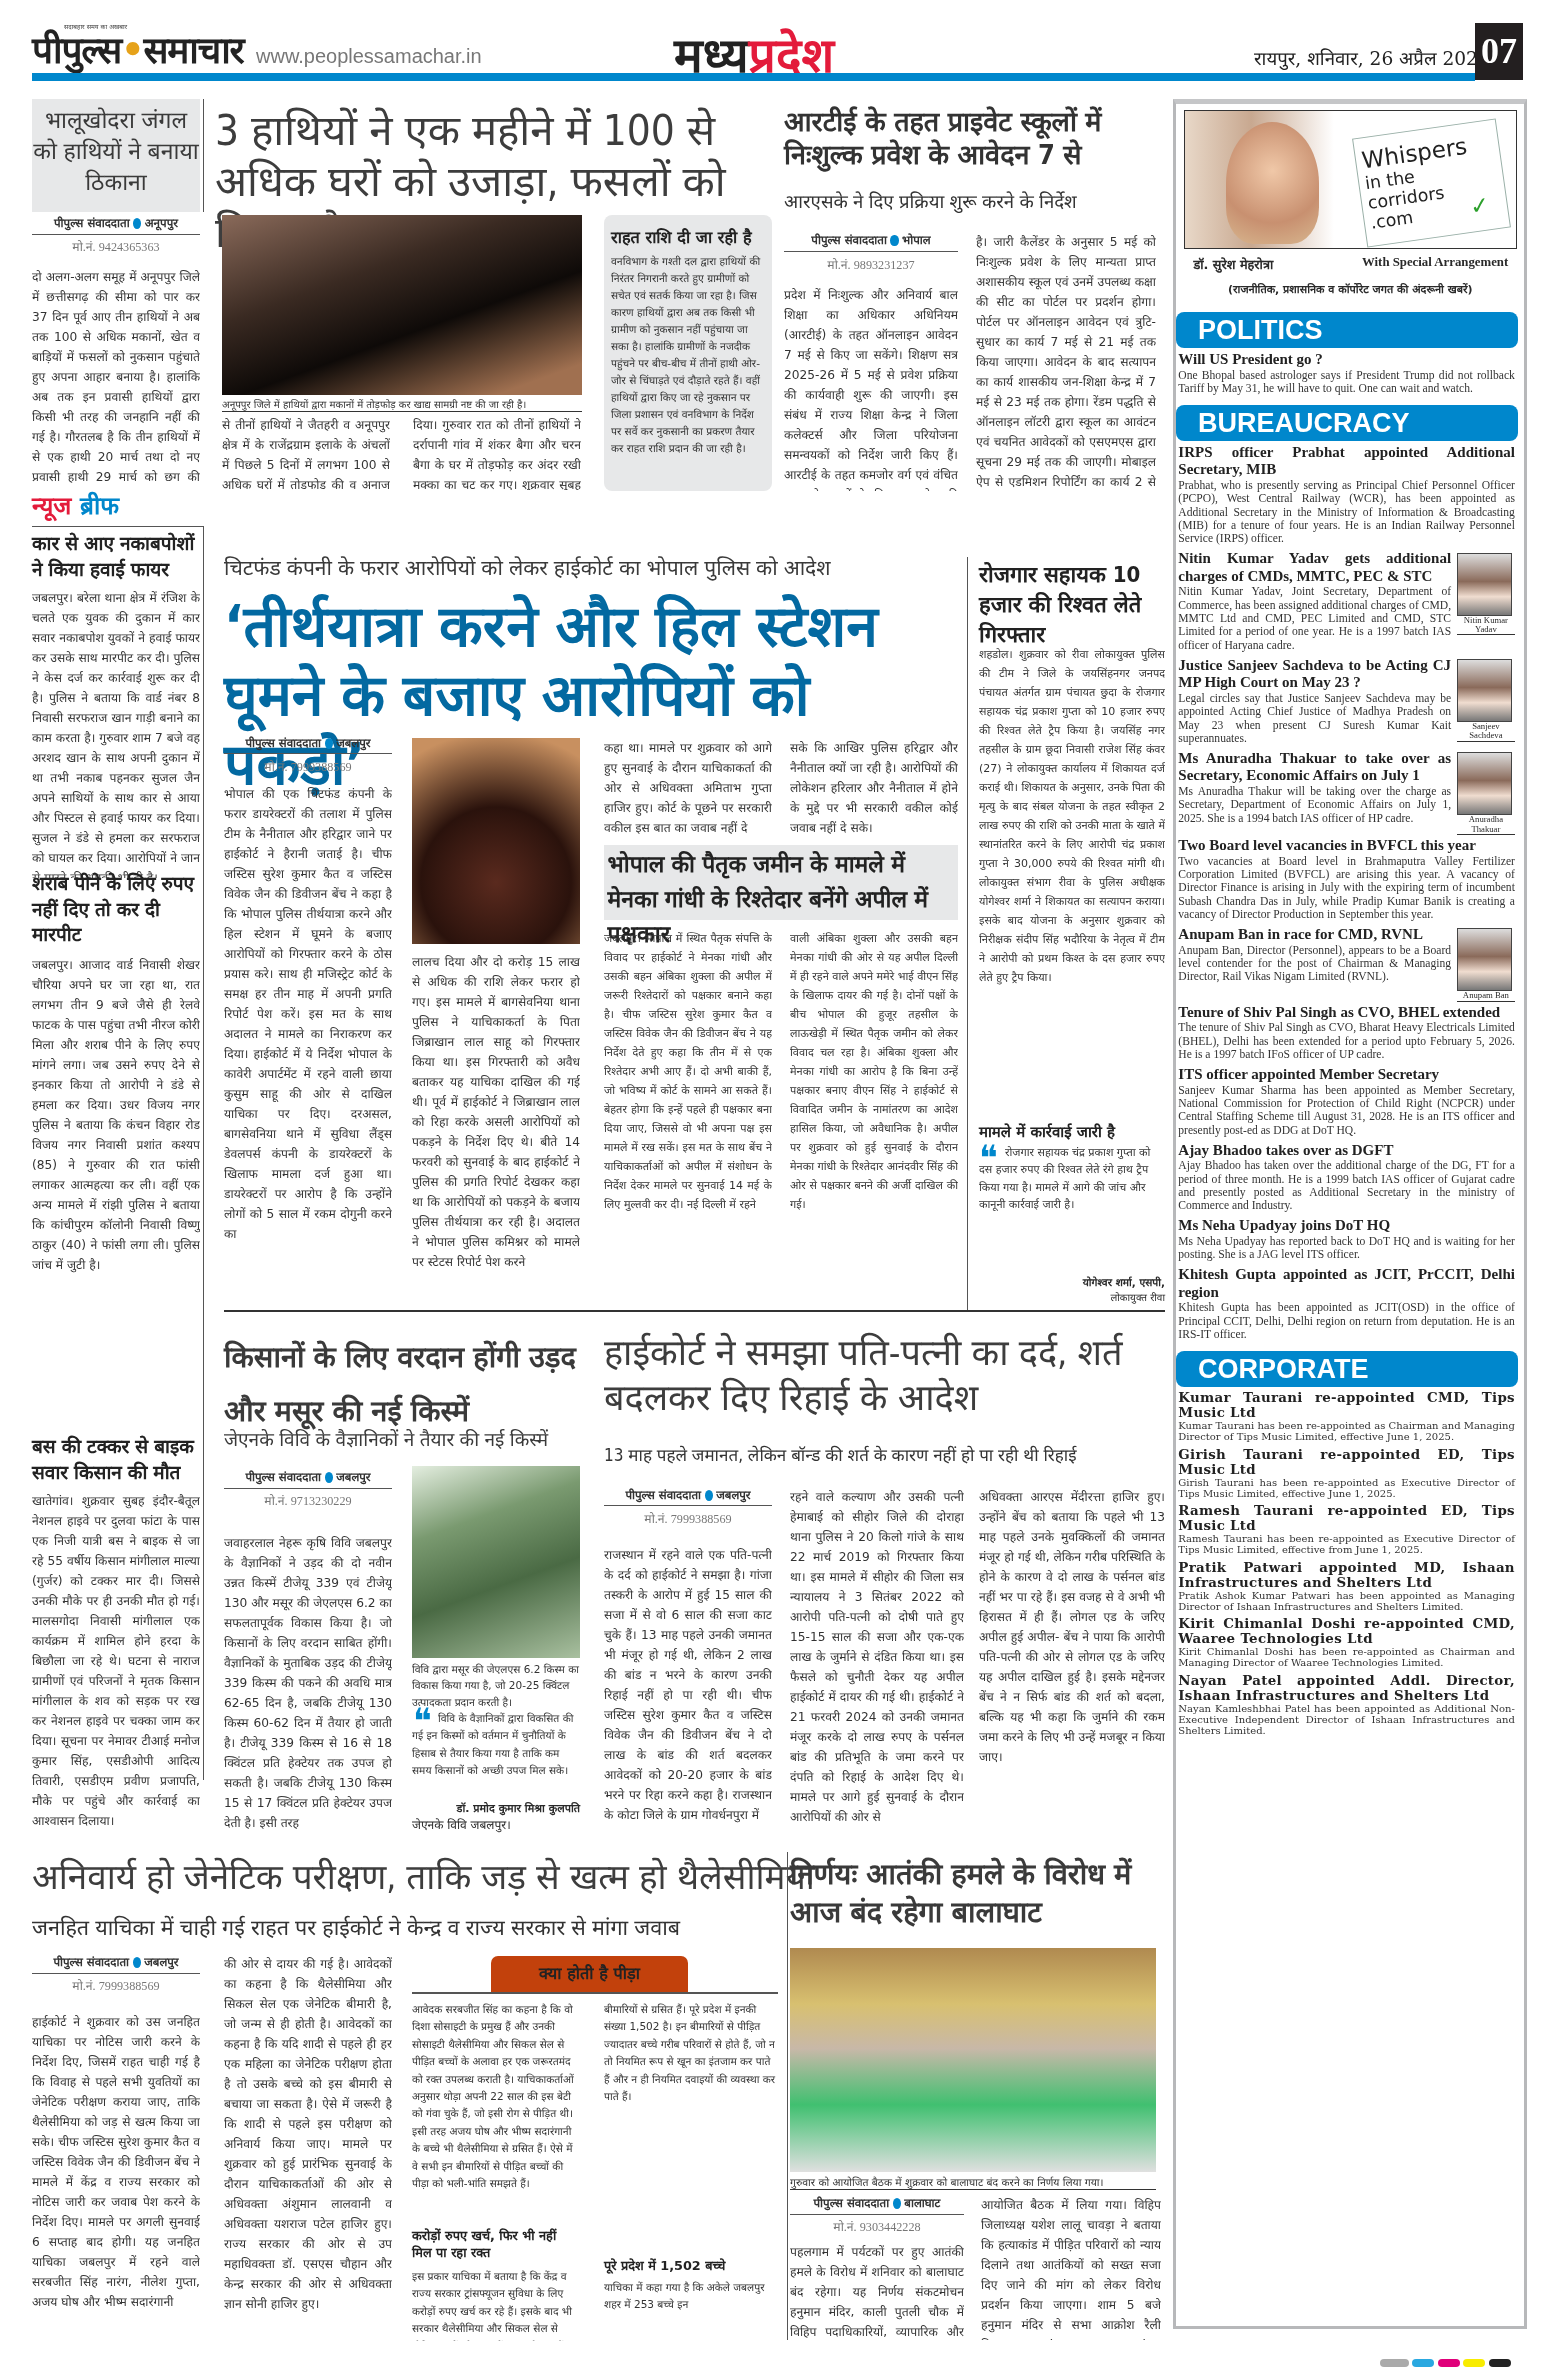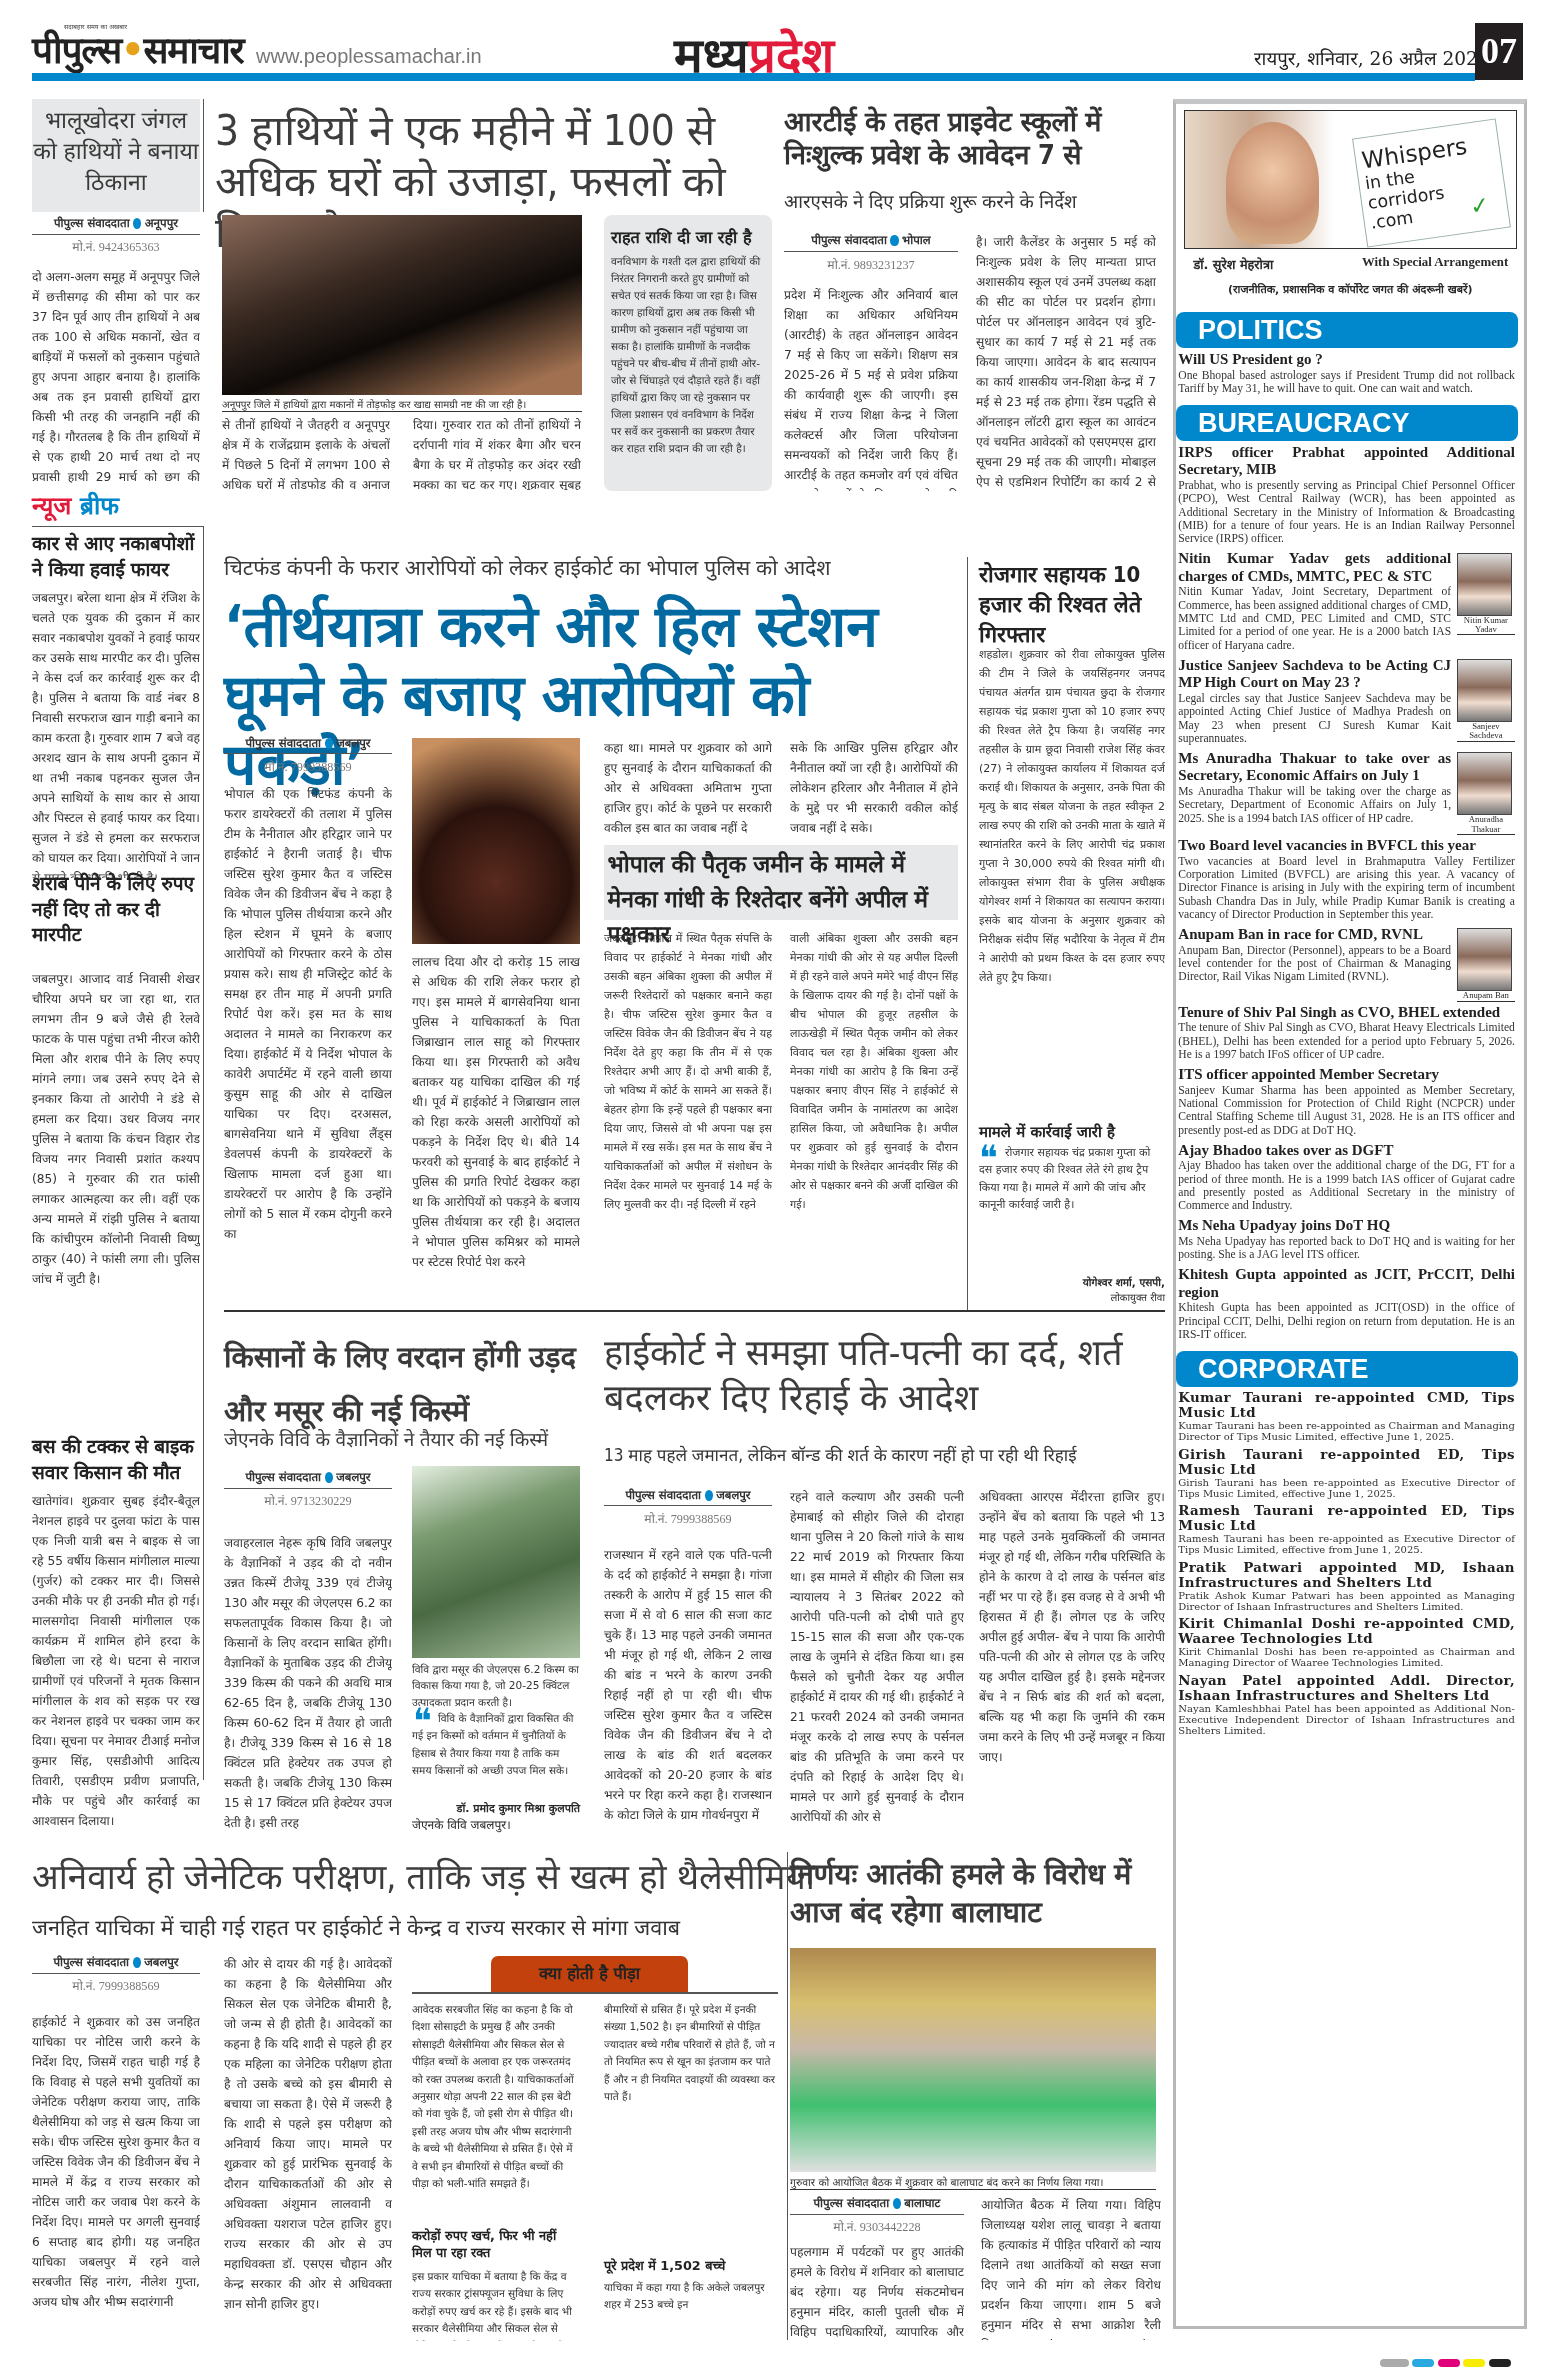--- a/index.html
+++ b/index.html
@@ -76,21 +76,21 @@
 <div class="abs body" style="left:976px;top:232px;width:180px;height:258px;overflow:hidden">है। जारी कैलेंडर के अनुसार 5 मई को निःशुल्क प्रवेश के लिए मान्यता प्राप्त अशासकीय स्कूल एवं उनमें उपलब्ध कक्षा की सीट का पोर्टल पर प्रदर्शन होगा। पोर्टल पर ऑनलाइन आवेदन एवं त्रुटि-सुधार का कार्य 7 मई से 21 मई तक किया जाएगा। आवेदन के बाद सत्यापन का कार्य शासकीय जन-शिक्षा केन्द्र में 7 मई से 23 मई तक होगा। रेंडम पद्धति से ऑनलाइन लॉटरी द्वारा स्कूल का आवंटन एवं चयनित आवेदकों को एसएमएस द्वारा सूचना 29 मई तक की जाएगी। मोबाइल ऐप से एडमिशन रिपोर्टिंग का कार्य 2 से 10 जून तक किया जाएगा।</div>
 
 <div class="abs" style="left:32px;top:488px;font-size:24.4px;font-weight:bold"><span style="color:#e31b3b">न्यूज</span> <span style="color:#0087cc">ब्रीफ</span></div>
 <div class="abs rule" style="left:32px;top:526px;width:171px;height:1.2px"></div>
 <div class="abs vr" style="left:203px;top:526px;height:1254px;width:0.6px"></div>
 <div class="abs" style="left:32px;top:531px;width:168px">
   <div class="hl" style="font-size:19px;font-weight:bold;color:#222;line-height:25.6px;margin-bottom:5.8px">कार से आए नकाबपोशों ने किया हवाई फायर</div>
   <div class="body" style="height:290px;overflow:hidden">जबलपुर। बरेला थाना क्षेत्र में रंजिश के चलते एक युवक की दुकान में कार सवार नकाबपोश युवकों ने हवाई फायर कर उसके साथ मारपीट कर दी। पुलिस ने केस दर्ज कर कार्रवाई शुरू कर दी है। पुलिस ने बताया कि वार्ड नंबर 8 निवासी सरफराज खान गाड़ी बनाने का काम करता है। गुरुवार शाम 7 बजे वह अरशद खान के साथ अपनी दुकान में था तभी नकाब पहनकर सुजल जैन अपने साथियों के साथ कार से आया और पिस्टल से हवाई फायर कर दिया। सुजल ने डंडे से हमला कर सरफराज को घायल कर दिया। आरोपियों ने जान से मारने की धमकी भी दी है।</div>
 </div>
 <div class="abs" style="left:32px;top:871px;width:168px">
-  <div class="hl" style="font-size:19px;font-weight:bold;color:#222;line-height:25.6px;margin-bottom:21px">शराब पीने के लिए रुपए नहीं दिए तो कर दी मारपीट</div>
+  <div class="hl" style="font-size:19px;font-weight:bold;color:#222;line-height:25.6px;margin-bottom:7px">शराब पीने के लिए रुपए नहीं दिए तो कर दी मारपीट</div>
   <div class="body" style="height:447px;overflow:hidden">जबलपुर। आजाद वार्ड निवासी शेखर चौरिया अपने घर जा रहा था, रात लगभग तीन 9 बजे जैसे ही रेलवे फाटक के पास पहुंचा तभी नीरज कोरी मिला और शराब पीने के लिए रुपए मांगने लगा। जब उसने रुपए देने से इनकार किया तो आरोपी ने डंडे से हमला कर दिया। उधर विजय नगर पुलिस ने बताया कि कंचन विहार रोड विजय नगर निवासी प्रशांत कश्यप (85) ने गुरुवार की रात फांसी लगाकर आत्महत्या कर ली। वहीं एक अन्य मामले में रांझी पुलिस ने बताया कि कांचीपुरम कॉलोनी निवासी विष्णु ठाकुर (40) ने फांसी लगा ली। पुलिस जांच में जुटी है।</div>
 </div>
 <div class="abs" style="left:32px;top:1434px;width:168px">
   <div class="hl" style="font-size:19px;font-weight:bold;color:#222;line-height:25.6px;margin-bottom:5.8px">बस की टक्कर से बाइक सवार किसान की मौत</div>
   <div class="body" style="height:337px;overflow:hidden">खातेगांव। शुक्रवार सुबह इंदौर-बैतूल नेशनल हाइवे पर दुलवा फांटा के पास एक निजी यात्री बस ने बाइक से जा रहे 55 वर्षीय किसान मांगीलाल माल्या (गुर्जर) को टक्कर मार दी। जिससे उनकी मौके पर ही उनकी मौत हो गई। मालसगोदा निवासी मांगीलाल एक कार्यक्रम में शामिल होने हरदा के बिछौला जा रहे थे। घटना से नाराज ग्रामीणों एवं परिजनों ने मृतक किसान मांगीलाल के शव को सड़क पर रख कर नेशनल हाइवे पर चक्का जाम कर दिया। सूचना पर नेमावर टीआई मनोज कुमार सिंह, एसडीओपी आदित्य तिवारी, एसडीएम प्रवीण प्रजापति, मौके पर पहुंचे और कार्रवाई का आश्वासन दिलाया।</div>
 </div>
 
 <div class="abs hl" style="left:224px;top:557px;width:697px;font-size:21px;white-space:nowrap">चिटफंड कंपनी के फरार आरोपियों को लेकर हाईकोर्ट का भोपाल पुलिस को आदेश</div>
 <div class="abs hl" style="left:224px;top:592px;width:697px;font-size:57px;line-height:69px;font-weight:bold;color:#0369a1">‘तीर्थयात्रा करने और हिल स्टेशन घूमने के बजाए आरोपियों को पकड़ो’</div>
 <div class="abs byline" style="left:224px;top:735px;width:168px;text-align:center"><span>पीपुल्स संवाददाता</span><span class="bdot"></span><span>जबलपुर</span></div>
@@ -191,21 +191,21 @@
       <div style="padding: 0px 8.1px 0px 2.3px; overflow: hidden;">
         <div class="en-h">IRPS officer Prabhat appointed Additional Secretary, MIB</div>
         <div class="en-b">Prabhat, who is presently serving as Principal Chief Personnel Officer (PCPO), West Central Railway (WCR), has been appointed as Additional Secretary in the Ministry of Information &amp; Broadcasting (MIB) for a tenure of four years. He is an Indian Railway Personnel Service (IRPS) officer.</div>
       </div>
       <div style="padding: 0px 8.1px 0px 2.3px; overflow: hidden;">
         <div style="float: right; width: 58px; margin: 2.3px 0px 2.3px 5.8px;">
           <div class="portrait"></div>
           <div class="cap">Nitin Kumar Yadav</div>
         </div>
         <div class="en-h">Nitin Kumar Yadav gets additional charges of CMDs, MMTC, PEC &amp; STC</div>
-        <div class="en-b">Nitin Kumar Yadav, Joint Secretary, Department of Commerce, has been assigned additional charges of CMD, MMTC Ltd and CMD, PEC Limited and CMD, STC Limited for a period of one year. He is a 2000 batch IAS officer of Haryana cadre.</div>
+        <div class="en-b">Nitin Kumar Yadav, Joint Secretary, Department of Commerce, has been assigned additional charges of CMD, MMTC Ltd and CMD, PEC Limited and CMD, STC Limited for a period of one year. He is a 1997 batch IAS officer of Haryana cadre.</div>
       </div>
       <div style="padding: 0px 8.1px 0px 2.3px; overflow: hidden;">
         <div style="float: right; width: 58px; margin: 2.3px 0px 2.3px 5.8px;">
           <div class="portrait"></div>
           <div class="cap">Sanjeev Sachdeva</div>
         </div>
         <div class="en-h">Justice Sanjeev Sachdeva  to be Acting CJ MP High Court on May 23 ?</div>
         <div class="en-b">Legal circles say that Justice Sanjeev Sachdeva  may be appointed Acting Chief Justice of Madhya Pradesh on May 23 when present CJ Suresh Kumar Kait superannuates.</div>
       </div>
       <div style="padding: 0px 8.1px 0px 2.3px; overflow: hidden;">

